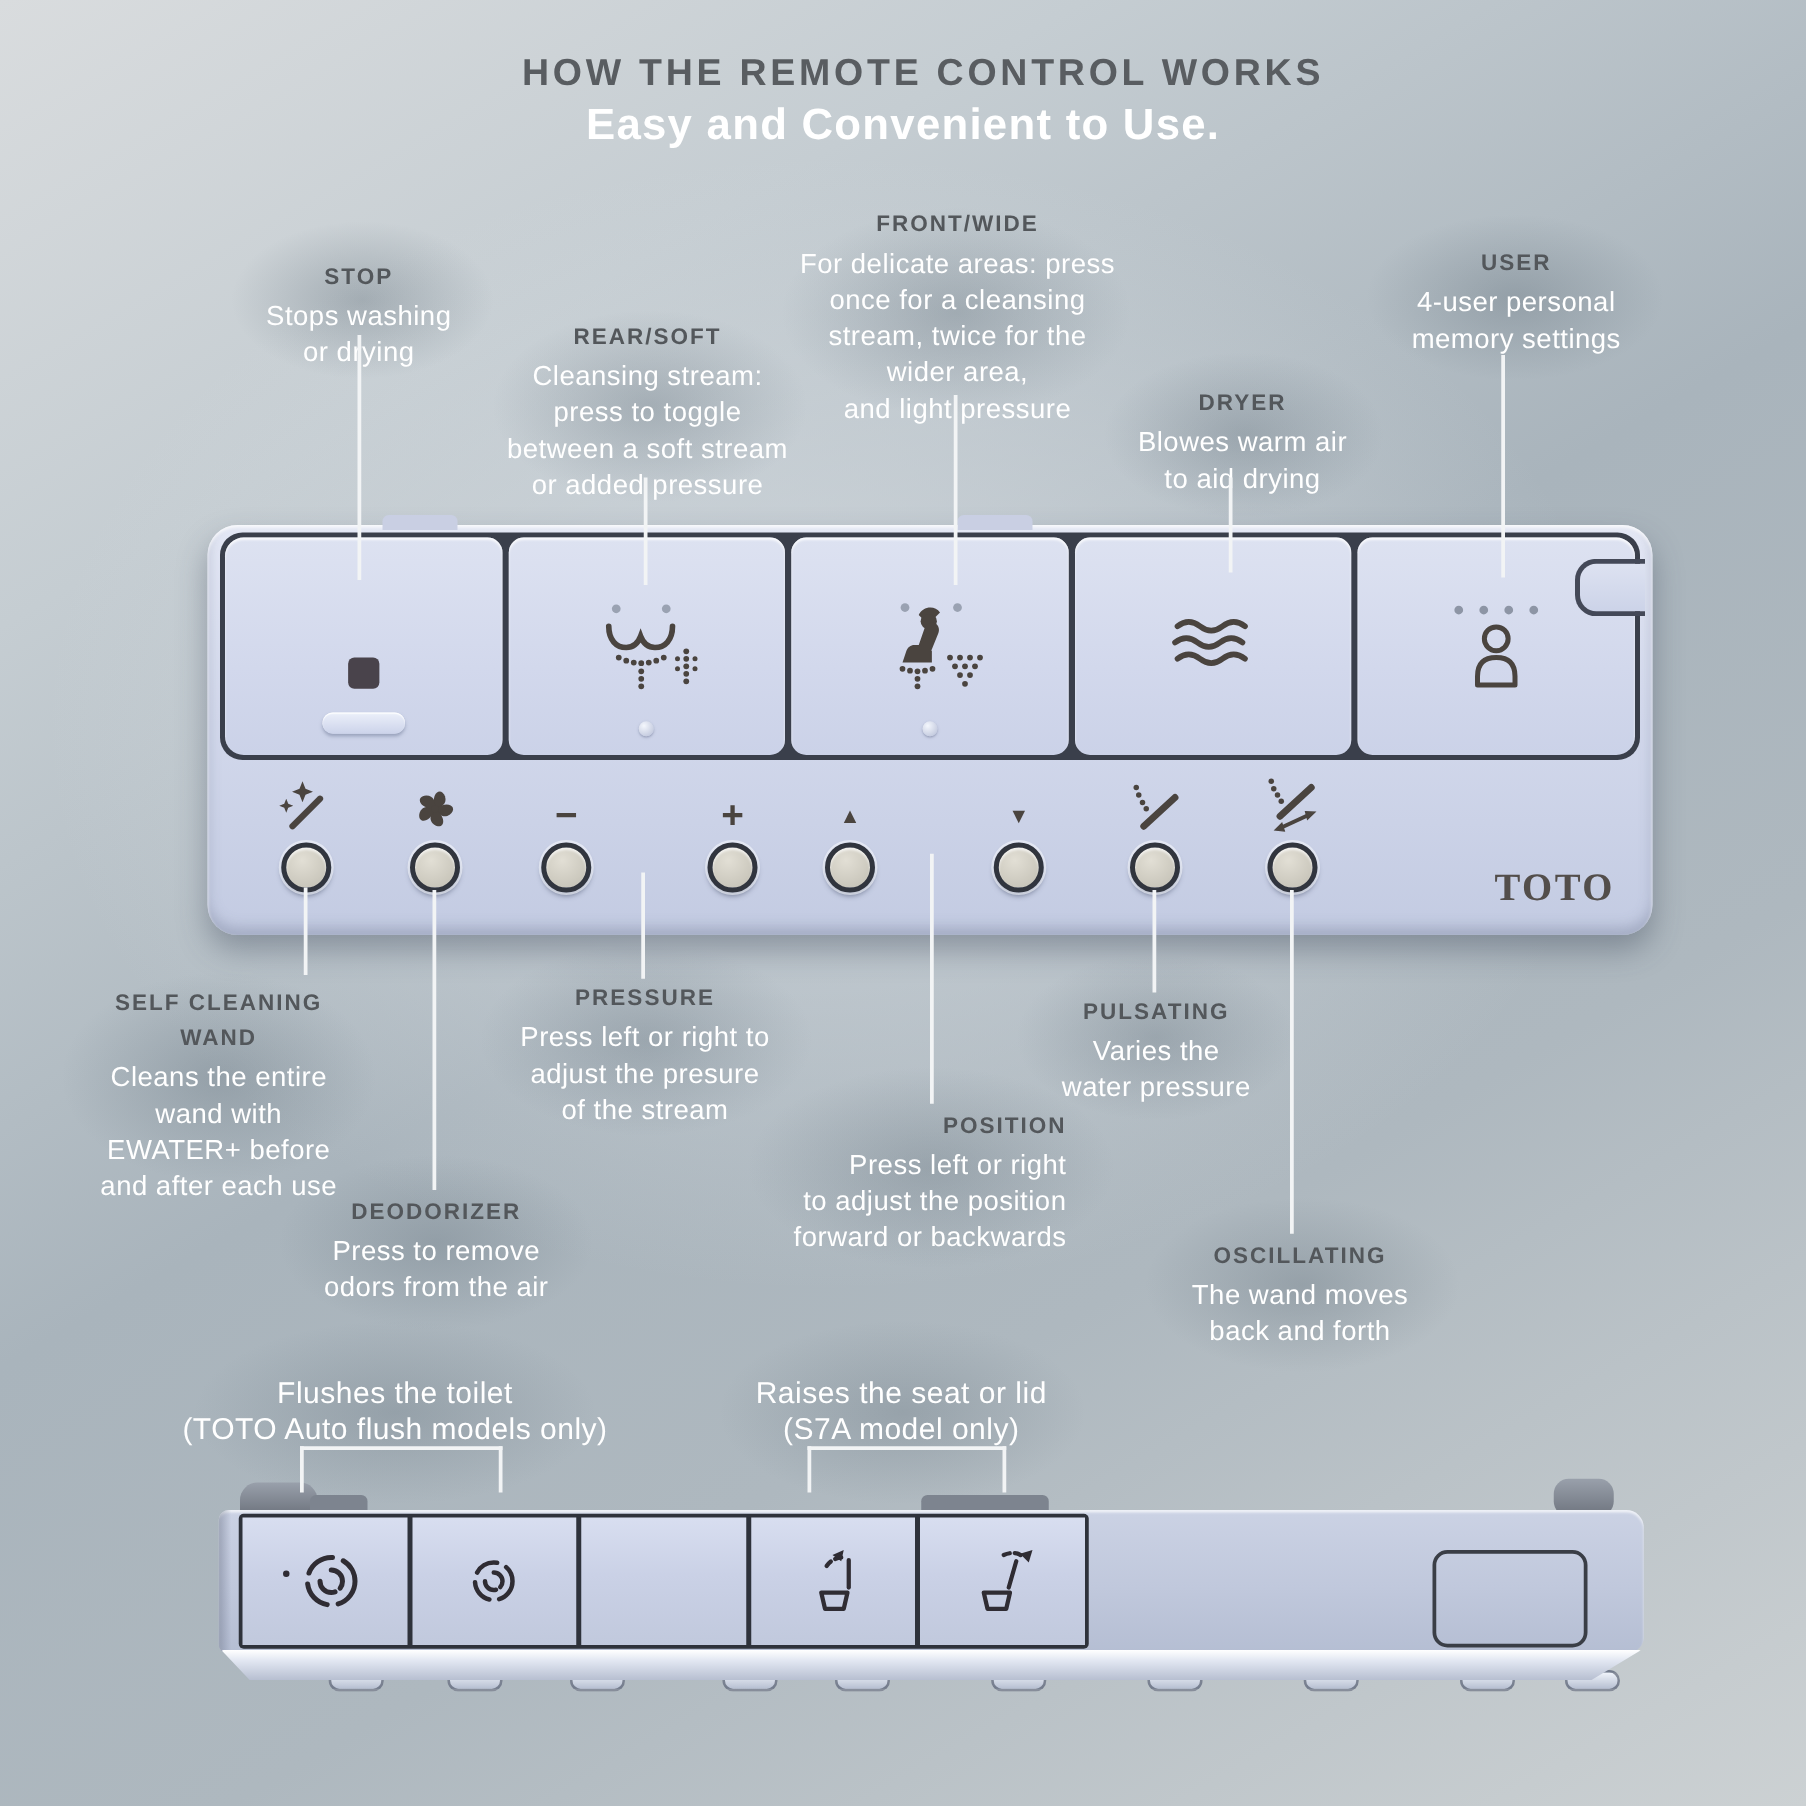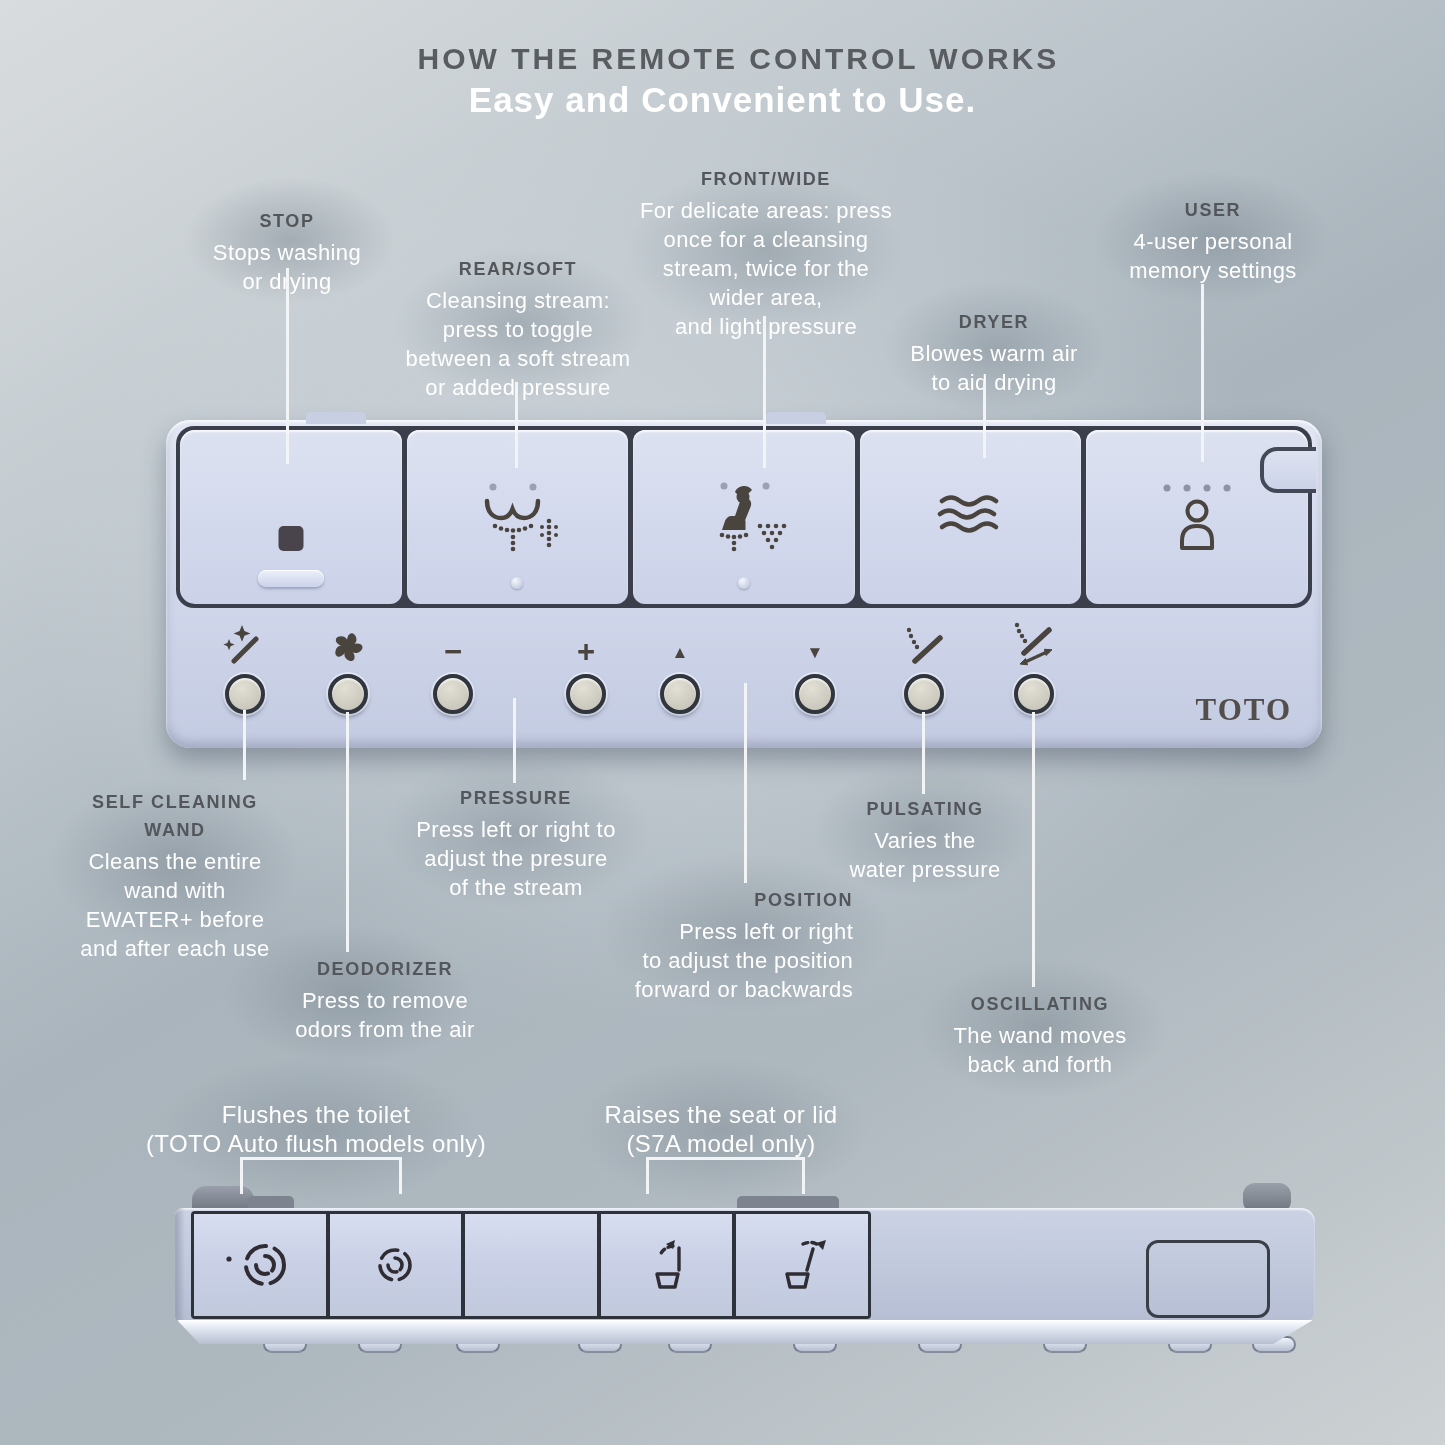--- a/index.html
+++ b/index.html
@@ -148,21 +148,21 @@
 wand with
 EWATER+ before
 and after each use</div>
   </div>
   <div class="callout" style="left:516px;top:784px;">
     <div class="c-title">PRESSURE</div>
     <div class="c-body">Press left or right to
 adjust the presure
 of the stream</div>
   </div>
-  <div class="callout" style="left:349px;top:955px;margin-left:36px;">
+  <div class="callout" style="left:349px;top:955px;">
     <div class="c-title">DEODORIZER</div>
     <div class="c-body">Press to remove
 odors from the air</div>
   </div>
   <div class="callout" style="left:744px;top:886px;text-align:right;">
     <div class="c-title">POSITION</div>
     <div class="c-body">Press left or right
 to adjust the position
 forward or backwards</div>
   </div>

